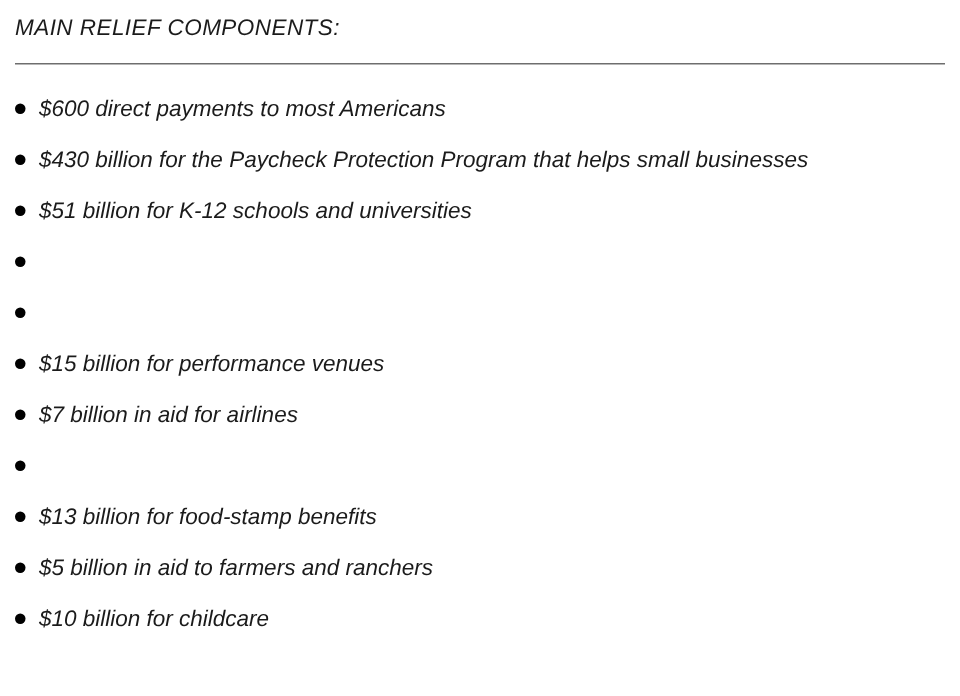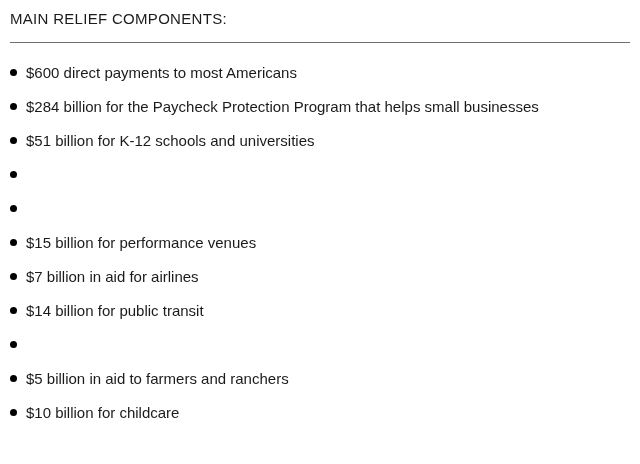--- a/index.html
+++ b/index.html
@@ -9,20 +9,21 @@
   }
   .page {
     width: 640px;
     height: 464px;
     box-sizing: border-box;
     padding: 0 10px;
     font-family: "Liberation Sans", "DejaVu Sans", sans-serif;
     color: var(--text-color, #1b1b1b);
     background: var(--bg-color, #ffffff);
     overflow: hidden;
+    font-style: italic;
   }
   .page-title {
     margin: 0;
     padding-top: 11px;
     font-size: 15px;
     font-weight: 400;
     letter-spacing: 0.3px;
     line-height: 16px;
     color: var(--text-color, #1b1b1b);
   }
@@ -64,21 +65,21 @@
 <div class="page">
   <h1 class="page-title">MAIN RELIEF COMPONENTS:</h1>
   <hr class="title-divider">
   <ul class="relief-list" id="relief-list">
       <li>
         <span class="bullet"></span>
         <span class="item-text">$600 direct payments to most Americans</span>
       </li>
       <li>
         <span class="bullet"></span>
-        <span class="item-text">$284 billion for the Paycheck Protection Program that helps small businesses</span>
+        <span class="item-text">$430 billion for the Paycheck Protection Program that helps small businesses</span>
       </li>
       <li>
         <span class="bullet"></span>
         <span class="item-text">$51 billion for K-12 schools and universities</span>
       </li>
       <li>
         <span class="bullet"></span>
       </li>
       <li>
         <span class="bullet"></span>
@@ -86,24 +87,24 @@
       <li>
         <span class="bullet"></span>
         <span class="item-text">$15 billion for performance venues</span>
       </li>
       <li>
         <span class="bullet"></span>
         <span class="item-text">$7 billion in aid for airlines</span>
       </li>
       <li>
         <span class="bullet"></span>
-        <span class="item-text">$14 billion for public transit</span>
       </li>
       <li>
         <span class="bullet"></span>
+        <span class="item-text">$13 billion for food-stamp benefits</span>
       </li>
       <li>
         <span class="bullet"></span>
         <span class="item-text">$5 billion in aid to farmers and ranchers</span>
       </li>
       <li>
         <span class="bullet"></span>
         <span class="item-text">$10 billion for childcare</span>
       </li>
     </ul>

